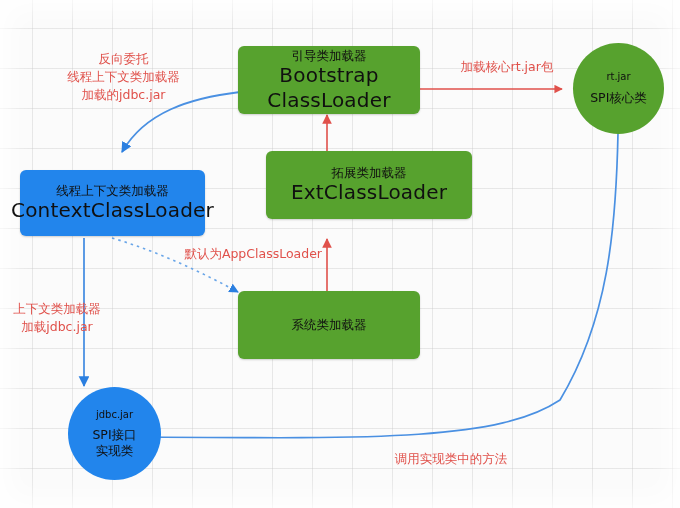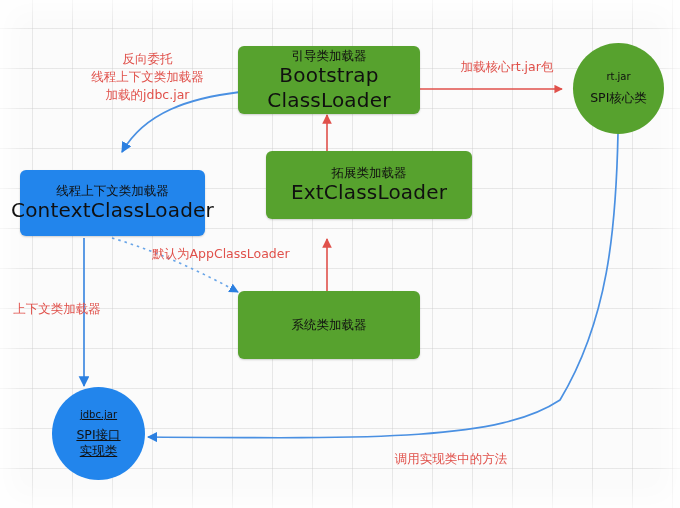--- a/index.html
+++ b/index.html
@@ -103,41 +103,42 @@
   <div class="node box blue" style="left:20px;top:170px;width:185px;height:66px;">
     <div class="cn">线程上下文类加载器</div>
     <div class="en">ContextClassLoader</div>
   </div>
 
   <div class="node circle green" style="left:573px;top:43px;width:91px;height:91px;">
     <div class="c-title">rt.jar</div>
     <div class="c-line" style="margin-top:7px">SPI核心类</div>
   </div>
 
-  <div class="node circle blue" style="left:52px;top:387px;width:93px;height:93px;text-decoration:underline;">
+  <div class="node circle blue" style="left:68px;top:387px;width:93px;height:93px;">
     <div class="c-title">jdbc.jar</div>
     <div class="c-line" style="margin-top:6px">SPI接口</div>
     <div class="c-line">实现类</div>
   </div>
 
-  <div class="note" style="left:48px;top:50px;width:175px;padding-left:12px;">
+  <div class="note" style="left:24px;top:50px;width:175px;padding-left:12px;">
     <div>反向委托</div>
     <div>线程上下文类加载器</div>
     <div>加载的jdbc.jar</div>
   </div>
 
   <div class="note" style="left:437px;top:58px;width:140px;">
     <div>加载核心rt.jar包</div>
   </div>
 
-  <div class="note" style="left:152px;top:245px;width:170px;text-align:left;">
+  <div class="note" style="left:152px;top:245px;width:170px;text-align:right;">
     <div>默认为AppClassLoader</div>
   </div>
 
   <div class="note" style="left:2px;top:300px;width:110px;">
     <div>上下文类加载器</div>
+    <div>加载jdbc.jar</div>
   </div>
 
   <div class="note" style="left:361px;top:450px;width:180px;">
     <div>调用实现类中的方法</div>
   </div>
 
 </div>
 
 </body></html>

